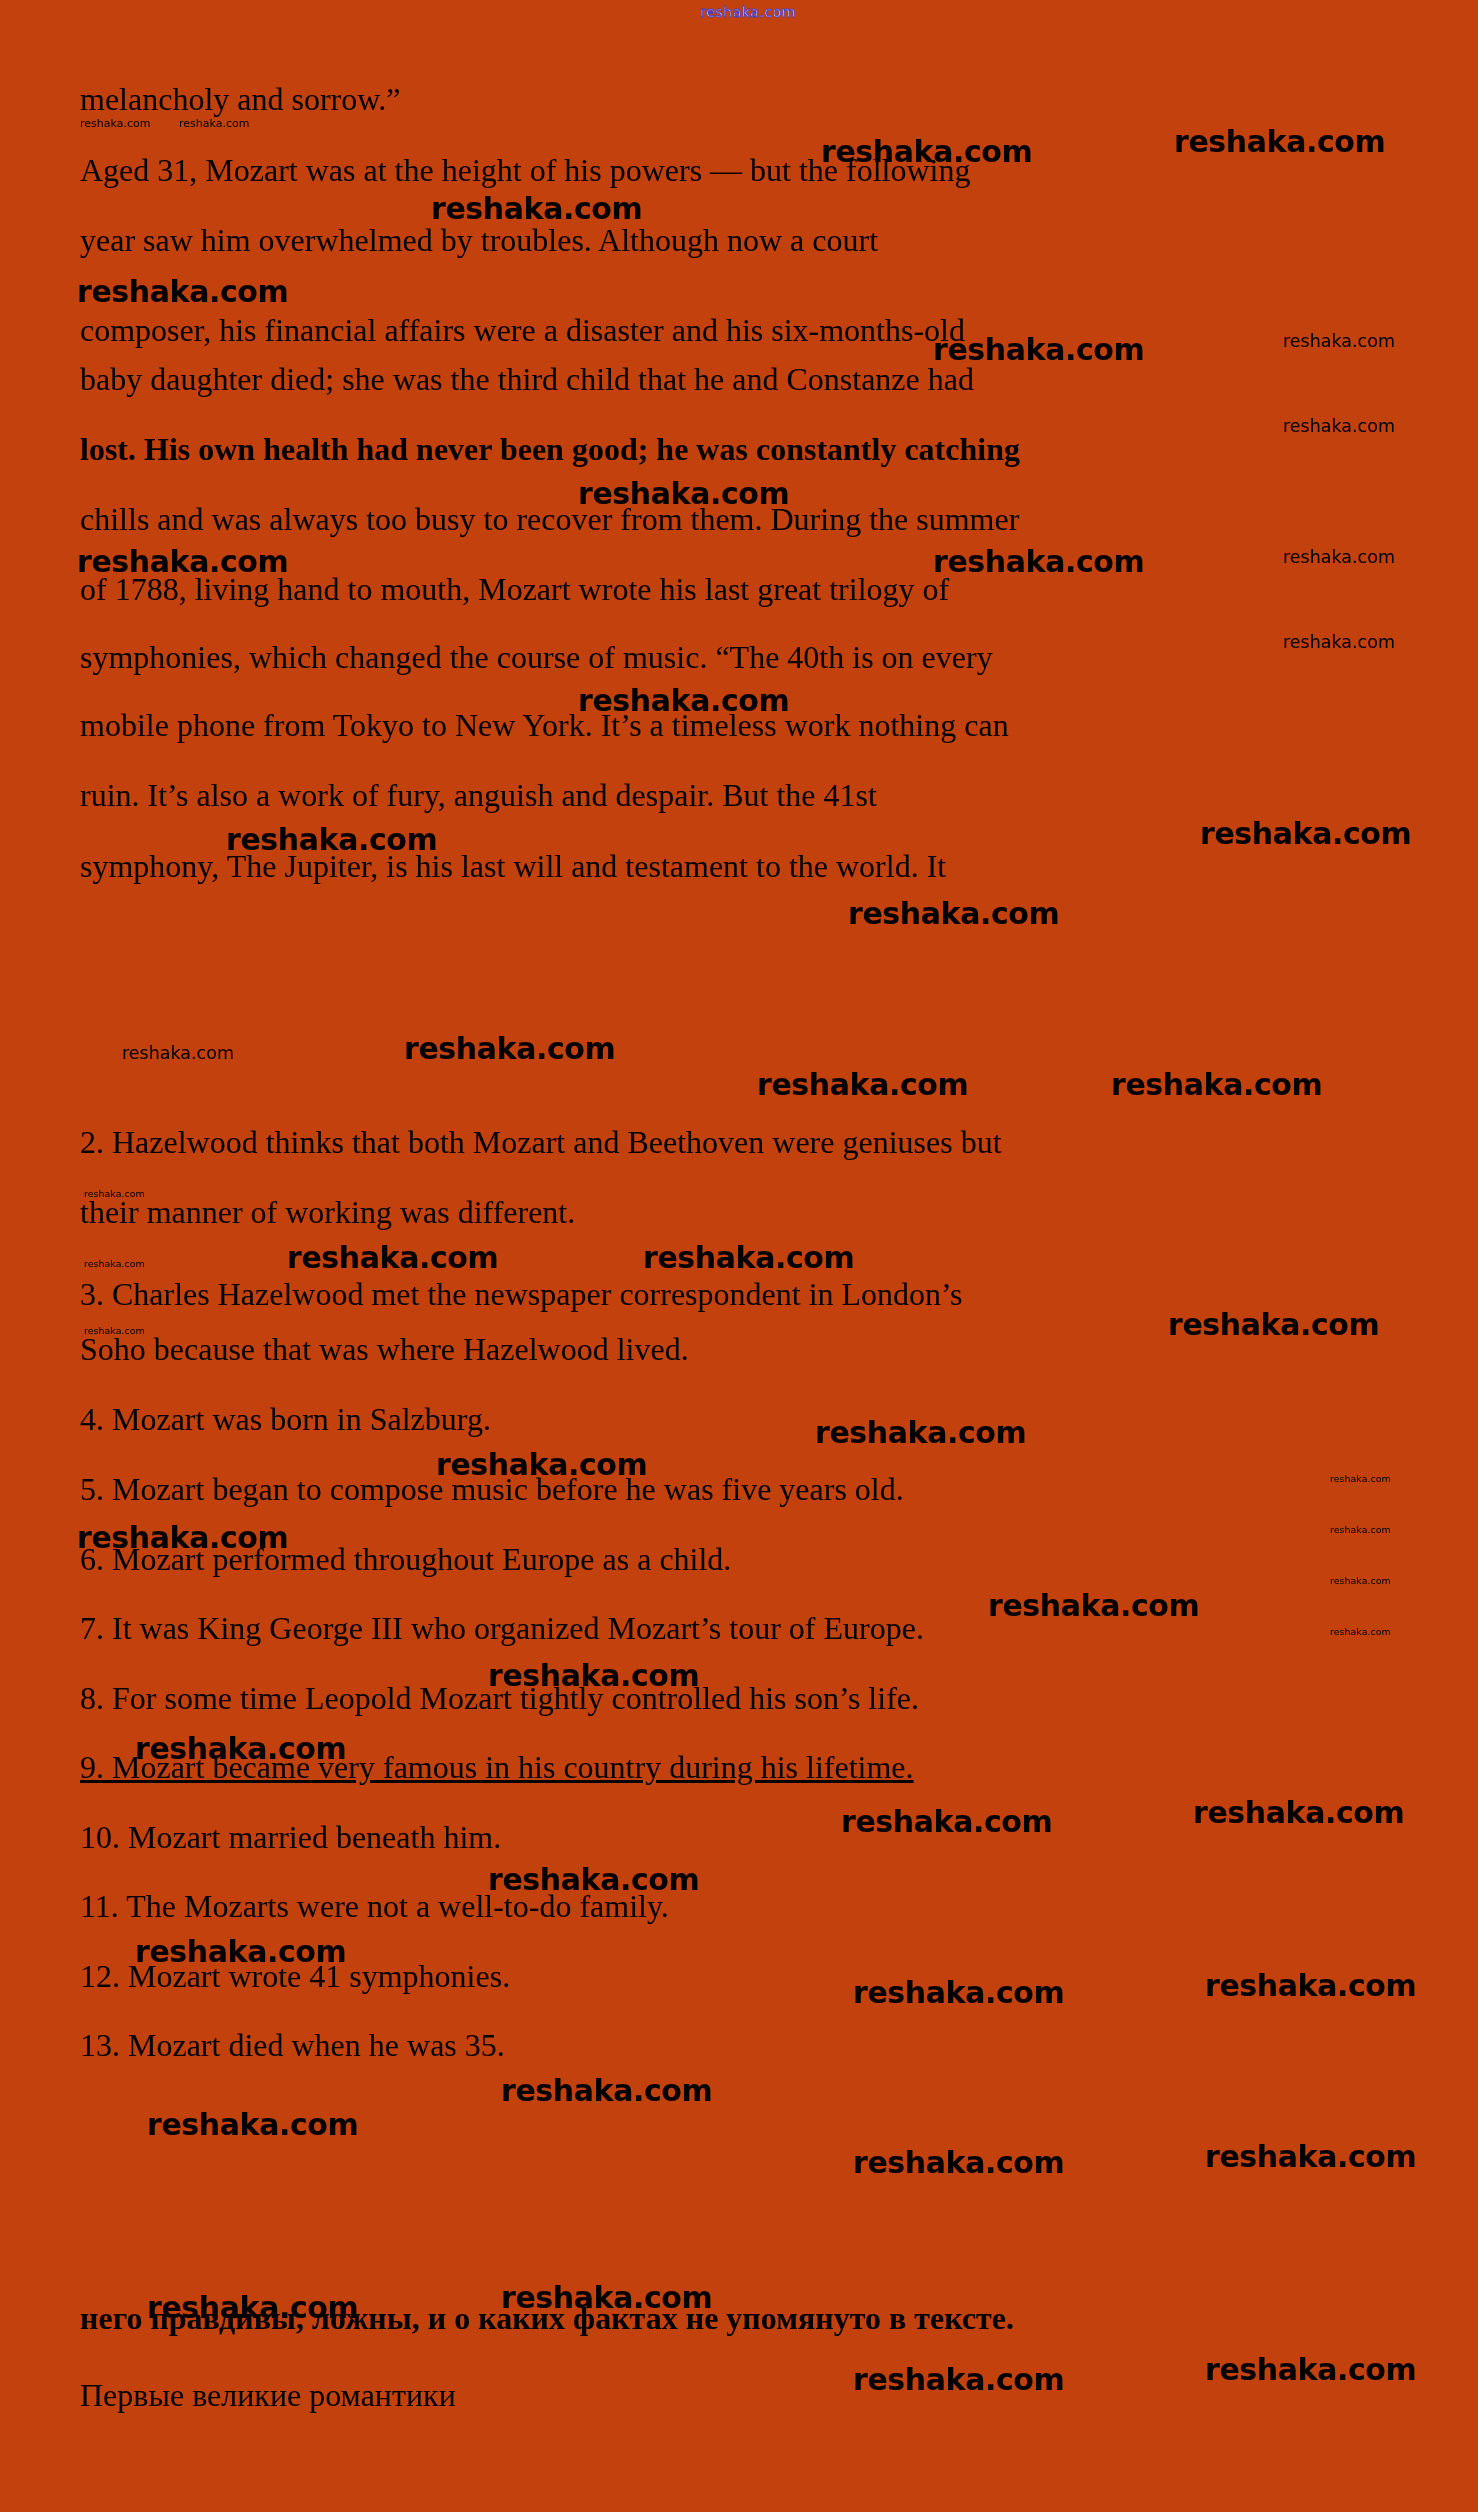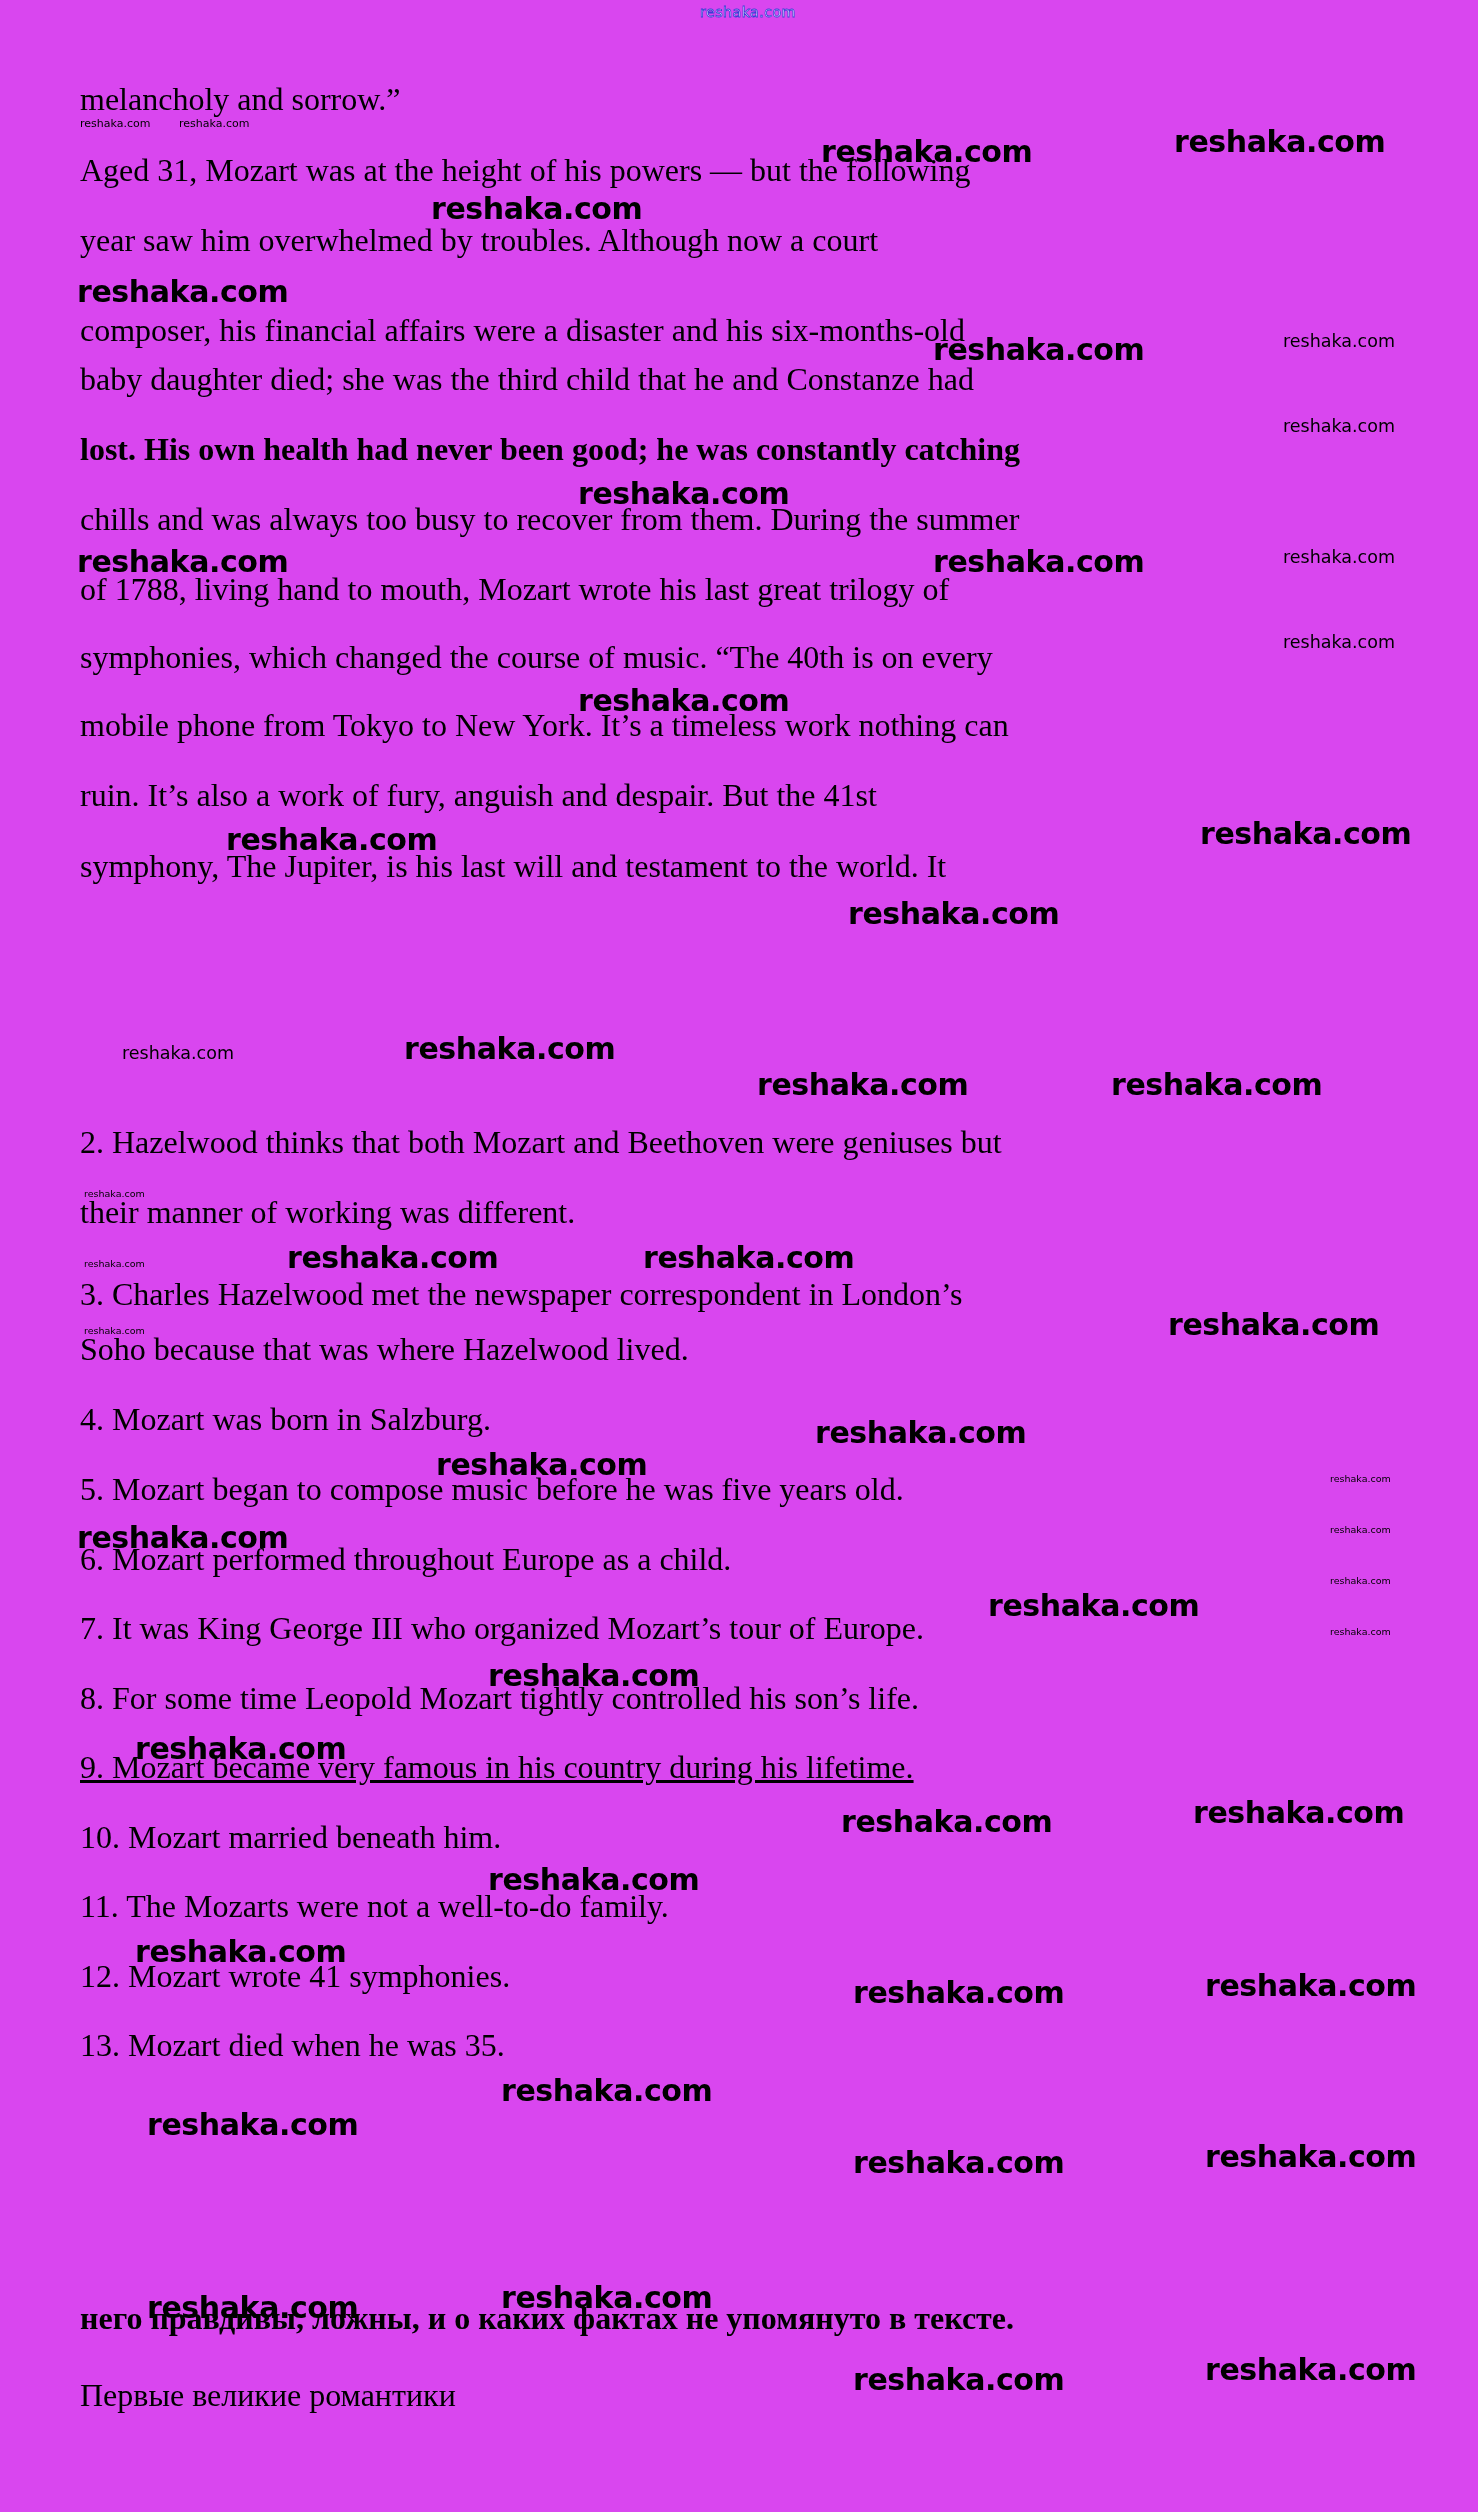--- a/index.html
+++ b/index.html
@@ -1,17 +1,17 @@
 <!DOCTYPE html>
 <html style="font-size:12.7px"><head>
 <meta charset="utf-8">
 <style>
   html, body { margin: 0; padding: 0; background: #ffffff; }
   body { width: 1479px; height: 2512px; position: relative; overflow: hidden; }
-  .page { position: absolute; left: 0; top: 0; width: 1479px; height: 2512px; background: #d946ef; }
+  .page { position: absolute; left: 0; top: 0; width: 1479px; height: 2512px; background: #c2410c; }
   .line {
     position: absolute; left: 80px; white-space: nowrap;
     font-family: "Liberation Serif", "DejaVu Serif", serif;
     font-size: 32px; line-height: 1; color: #000;
   }
   .heading { font-weight: bold; }
   .wm {
     position: absolute; white-space: nowrap;
     font-family: "DejaVu Sans", "Liberation Sans", sans-serif;
     color: #000; line-height: 1; font-weight: 600;

